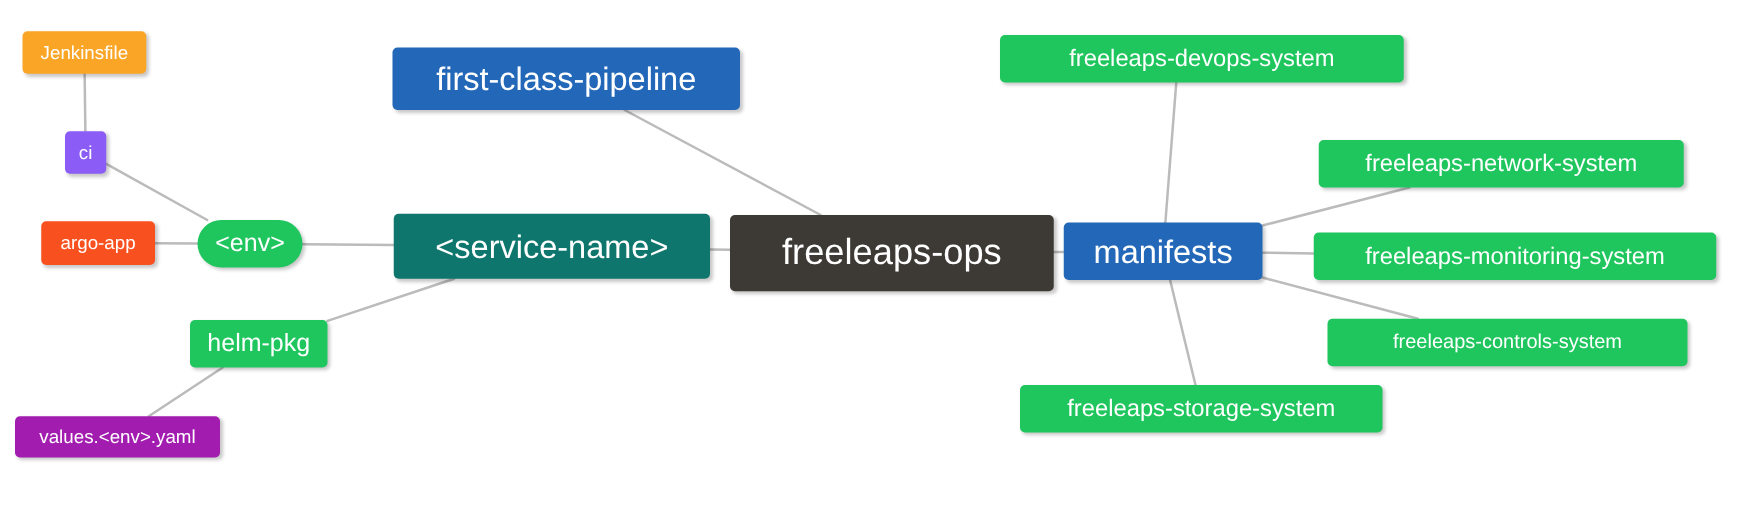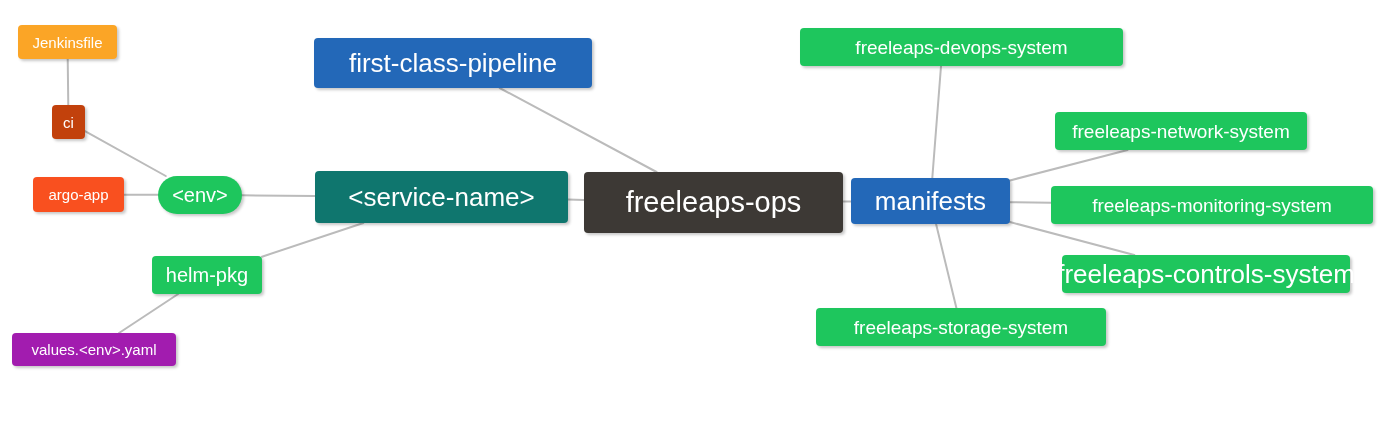--- a/index.html
+++ b/index.html
@@ -53,28 +53,28 @@
       <line x1="68.2875" y1="105" x2="67.7125" y2="59" stroke="#bbbbbb" stroke-width="2" stroke-linecap="round"></line>
       <line x1="178.18120805369128" y1="294" x2="119.02684563758389" y2="333" stroke="#bbbbbb" stroke-width="2" stroke-linecap="round"></line>
       <line x1="932.2922077922078" y1="178" x2="941.0194805194806" y2="66" stroke="#bbbbbb" stroke-width="2" stroke-linecap="round"></line>
       <line x1="1010" y1="180.42698706099816" x2="1127.5785714285714" y2="150" stroke="#bbbbbb" stroke-width="2" stroke-linecap="round"></line>
       <line x1="1010" y1="202.1296625222025" x2="1051" y2="202.71225577264653" stroke="#bbbbbb" stroke-width="2" stroke-linecap="round"></line>
       <line x1="1010" y1="222.06533575317604" x2="1134.2945205479452" y2="255" stroke="#bbbbbb" stroke-width="2" stroke-linecap="round"></line>
       <line x1="936.0674603174604" y1="224" x2="956.4007936507936" y2="308" stroke="#bbbbbb" stroke-width="2" stroke-linecap="round"></line>
     </svg>
   <div id="node-layer">
       <div class="node" style="left: 18px; top: 25px; width: 99px; height: 34px; font-size: 15px; background: rgb(251, 165, 38);">Jenkinsfile</div>
-      <div class="node" style="left: 52px; top: 105px; width: 33px; height: 34px; font-size: 15px; background: #c2410c;">ci</div>
+      <div class="node" style="left: 52px; top: 105px; width: 33px; height: 34px; font-size: 15px; background: #8b5cf6;">ci</div>
       <div class="node" style="left: 33px; top: 177px; width: 91px; height: 35px; font-size: 15px; background: rgb(249, 80, 31);">argo-app</div>
       <div class="node" style="left: 158px; top: 176px; width: 84px; height: 38px; font-size: 20px; background: rgb(30, 198, 93); border-radius: 19px;">&lt;env&gt;</div>
       <div class="node" style="left: 152px; top: 256px; width: 110px; height: 38px; font-size: 20px; background: rgb(30, 198, 93);">helm-pkg</div>
       <div class="node" style="left: 12px; top: 333px; width: 164px; height: 33px; font-size: 15px; background: #a21caf;">values.&lt;env&gt;.yaml</div>
       <div class="node" style="left: 314px; top: 38px; width: 278px; height: 50px; font-size: 26px; background: rgb(35, 104, 184);">first-class-pipeline</div>
       <div class="node" style="left: 315px; top: 171px; width: 253px; height: 52px; font-size: 26px; background: #0f766e;">&lt;service-name&gt;</div>
       <div class="node" style="left: 584px; top: 172px; width: 259px; height: 61px; font-size: 29px; background: rgb(61, 57, 53);">freeleaps-ops</div>
       <div class="node" style="left: 851px; top: 178px; width: 159px; height: 46px; font-size: 26px; background: rgb(35, 104, 184);">manifests</div>
       <div class="node" style="left: 800px; top: 28px; width: 323px; height: 38px; font-size: 19px; background: rgb(30, 198, 93);">freeleaps-devops-system</div>
-      <div class="node" style="left: 1055px; top: 112px; width: 252px; height: 38px; font-size: 19px; background: rgb(30, 198, 93);">freeleaps-network-system</div>
+      <div class="node" style="left: 1055px; top: 112px; width: 292px; height: 38px; font-size: 19px; background: rgb(30, 198, 93);">freeleaps-network-system</div>
       <div class="node" style="left: 1051px; top: 186px; width: 322px; height: 38px; font-size: 19px; background: rgb(30, 198, 93);">freeleaps-monitoring-system</div>
-      <div class="node" style="left: 1062px; top: 255px; width: 288px; height: 38px; font-size: 26px; background: rgb(30, 198, 93);">freeleaps-controls-system</div>
+      <div class="node" style="left: 1062px; top: 255px; width: 288px; height: 38px; font-size: 16px; background: rgb(30, 198, 93);">freeleaps-controls-system</div>
       <div class="node" style="left: 816px; top: 308px; width: 290px; height: 38px; font-size: 19px; background: rgb(30, 198, 93);">freeleaps-storage-system</div>
     </div>
 </div>
 
 </body></html>

